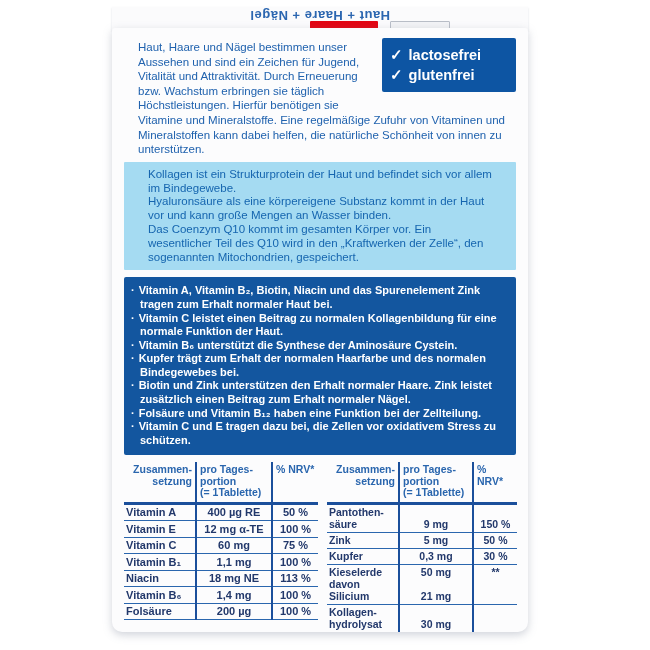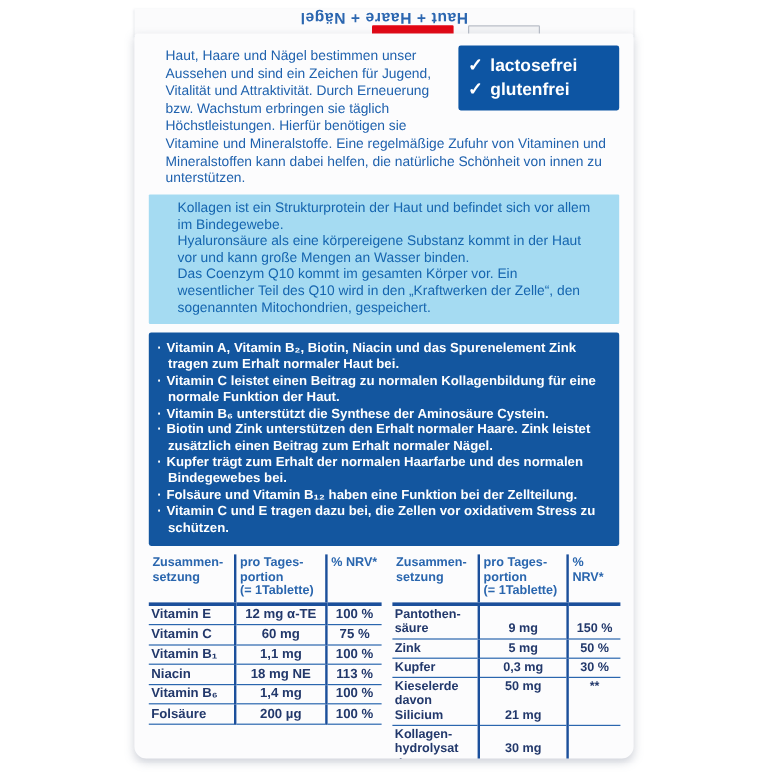--- a/index.html
+++ b/index.html
@@ -61,21 +61,21 @@
     font-size:11px;font-weight:bold;line-height:13.6px;
   }
   .bullet{padding-left:9px;text-indent:-9px;}
   .bmark{margin-right:4px;}
   
   .tables{display:flex;gap:9px;margin-top:7px;}
   .tcol{flex:0 0 auto;}
   table.ntable{border-collapse:collapse;table-layout:fixed;}
   .ntable th{
     color:#2a66ae;font-size:10.5px;line-height:11.5px;font-weight:bold;
-    text-align:left;vertical-align:top;padding:2px 3px 3px 3px;
+    text-align:right;vertical-align:top;padding:2px 3px 3px 3px;
     border-bottom:3px solid #1b4f9b;white-space:pre-line;
   }
   .ntable th.c2,.ntable th.c3{text-align:left;}
   .ntable td{
     color:#22386b;font-size:11px;line-height:12.5px;font-weight:bold;
     vertical-align:top;padding:1.5px 2px;
     border-bottom:1.5px solid #2a66ae;white-space:pre-line;
   }
   .ntable th + th, .ntable td + td{border-left:2px solid #1b4f9b;}
   .ntable td.c2, .ntable td.c3{text-align:center;}
@@ -110,22 +110,22 @@
   <div class="infobox">
     <div>Kollagen ist ein Strukturprotein der Haut und befindet sich vor allem im Bindegewebe.</div>
     <div>Hyaluronsäure als eine körpereigene Substanz kommt in der Haut vor und kann große Mengen an Wasser binden.</div>
     <div>Das Coenzym Q10 kommt im gesamten Körper vor. Ein wesentlicher Teil des Q10 wird in den „Kraftwerken der Zelle“, den sogenannten Mitochondrien, gespeichert.</div>
   </div>
 
   <div class="bullets">
     <div class="bullet"><span class="bmark">·</span><span>Vitamin A, Vitamin B₂, Biotin, Niacin und das Spurenelement Zink tragen zum Erhalt normaler Haut bei.</span></div>
     <div class="bullet"><span class="bmark">·</span><span>Vitamin C leistet einen Beitrag zu normalen Kollagenbildung für eine normale Funktion der Haut.</span></div>
     <div class="bullet"><span class="bmark">·</span><span>Vitamin B₆ unterstützt die Synthese der Aminosäure Cystein.</span></div>
+    <div class="bullet"><span class="bmark">·</span><span>Kupfer trägt zum Erhalt der normalen Haarfarbe und des normalen Bindegewebes bei.</span></div>
     <div class="bullet"><span class="bmark">·</span><span>Biotin und Zink unterstützen den Erhalt normaler Haare. Zink leistet zusätzlich einen Beitrag zum Erhalt normaler Nägel.</span></div>
-    <div class="bullet"><span class="bmark">·</span><span>Kupfer trägt zum Erhalt der normalen Haarfarbe und des normalen Bindegewebes bei.</span></div>
     <div class="bullet"><span class="bmark">·</span><span>Folsäure und Vitamin B₁₂ haben eine Funktion bei der Zellteilung.</span></div>
     <div class="bullet"><span class="bmark">·</span><span>Vitamin C und E tragen dazu bei, die Zellen vor oxidativem Stress zu schützen.</span></div>
   </div>
 
   <div class="tables">
 
     <div class="tcol">
       <table class="ntable left">
         <colgroup>
             <col class="lt-c1">
@@ -135,20 +135,25 @@
         <tbody>
             <tr>
           <th class="c1">Zusammen-
 setzung</th>
           <th class="c2">pro Tages-
 portion
 (= 1Tablette)</th>
           <th class="c3">% NRV*</th>
         </tr>
         <tr>
+              <td>Vitamin A</td>
+              <td class="c2">400 µg RE</td>
+              <td class="c3">50 %</td>
+            </tr>
+        <tr>
               <td>Vitamin E</td>
               <td class="c2">12 mg α-TE</td>
               <td class="c3">100 %</td>
             </tr>
         <tr>
               <td>Vitamin C</td>
               <td class="c2">60 mg</td>
               <td class="c3">75 %</td>
             </tr>
         <tr>

